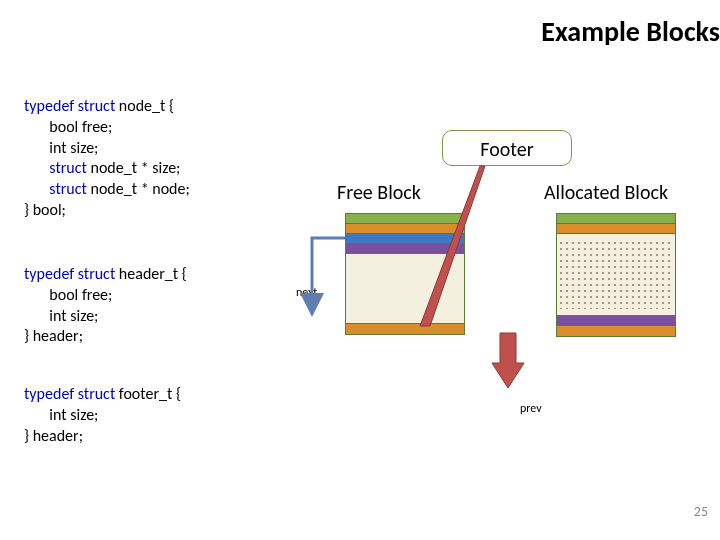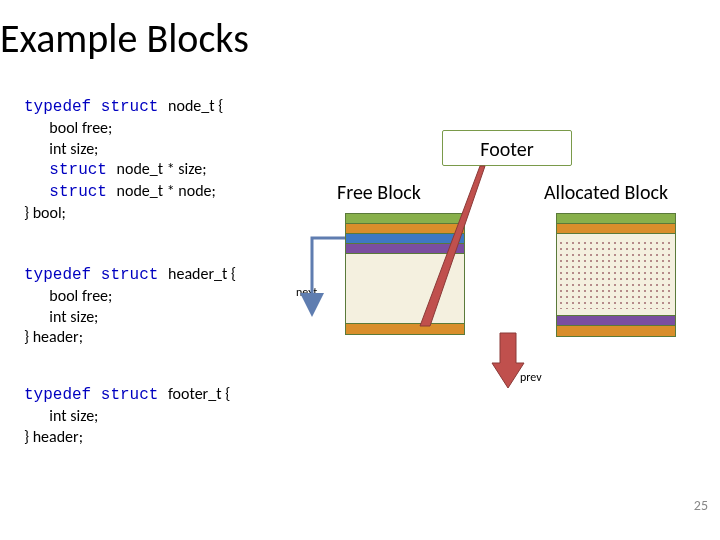--- a/index.html
+++ b/index.html
@@ -1,21 +1,21 @@
 <!DOCTYPE html>
 <html><head>
 <meta charset="utf-8">
 <style>
   * { box-sizing: border-box; margin: 0; padding: 0; }
   html, body { width: 720px; height: 540px; font-family: Calibri, Arial, sans-serif; background: #fff; color: #000; }
   .slide { position: relative; width: 720px; height: 540px; }
-  .title { position: absolute; top: 14px; left: 0; width: 100%; text-align: left; font-size: 40px; font-weight: 400; }
+  .title { position: absolute; top: 14px; left: 0; width: 100%; text-align: right; font-size: 28px; font-weight: 700; }
   .code { position: absolute; left: 24px; font-size: 16px; line-height: 1.3; white-space: pre; }
-  .kw { color: #0000c0; font-family: Liberation Mono, monospace; }
-  .page { position: absolute; right: 12px; bottom: 26px; font-size: 14px; color: #888; }
+  .kw { color: #0000c0; }
+  .page { position: absolute; right: 12px; bottom: 20px; font-size: 14px; color: #888; }
   .lbl { position: absolute; font-size: 20px; }
   .small-lbl { position: absolute; font-size: 12px; margin-top: 48px; }
 
   
   .block { position: absolute; width: 120px; border: 1px solid #5a7a3a; }
   .row { border-bottom: 1px solid #5a7a3a; }
   .row:last-child { border-bottom: none; }
   .h-green  { height: 10px; background: #88b04b; }
   .h-orange { height: 10px; background: #d98e2b; }
   .h-blue   { height: 10px; background: #3e78c2; }
@@ -27,21 +27,21 @@
   .hatch {
     position: absolute; left:1px; right:1px; top:6px; bottom:6px;
     background-image: radial-gradient(#b58a8a 1.1px, transparent 1.2px);
     background-size: 6px 6px;
     background-color: #f4f0df;
   }
 
   
   .footer-box {
     position: absolute; width: 130px; height: 36px; border: 1px solid #7a9a4a; background:#fff;
-    border-radius: 2px; text-align: center; line-height: 36px; font-size: 20px;
+    border-radius: 10px; text-align: center; line-height: 36px; font-size: 20px;
   }
 
   
   svg.arrow { position: absolute; overflow: visible; }
 </style>
 </head>
 <body>
 
 <div class="slide">
 
@@ -90,21 +90,21 @@
   <div class="small-lbl" style="left:296px; top:237px">next</div>
   <svg class="arrow" style="left:300px; top:235px" width="60" height="90">
     <defs>
       <marker id="ah-blue" markerWidth="8" markerHeight="8" refX="4" refY="4" orient="auto">
         <path d="M0,0 L8,4 L0,8 Z" fill="#5f7db0"></path>
       </marker>
     </defs>
     <path d="M45,3 L12,3 L12,70" fill="none" stroke="#5f7db0" stroke-width="3" marker-end="url(#ah-blue)"></path>
   </svg>
 
-  <div class="small-lbl" style="left:520px; top:322px">prev</div>
+  <div class="small-lbl" style="left:520px; top:353px">prev</div>
   <svg class="arrow" style="left:488px; top:333px" width="40" height="60">
     <path d="M12,0 L28,0 L28,30 L36,30 L20,55 L4,30 L12,30 Z" fill="#c0504d" stroke="#8a3a38" stroke-width="1"></path>
   </svg>
 
   <svg class="arrow" style="left:420px; top:166px" width="90" height="170">
     <path d="M60,0 L65,0 L10,160 L0,160 Z" fill="#c0504d" stroke="#8a3a38" stroke-width="1"></path>
   </svg>
 
   <div class="page">25</div>
 </div>

